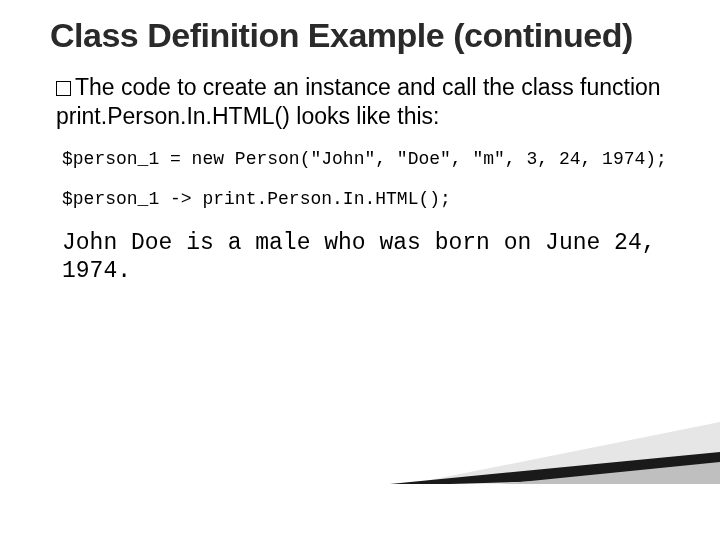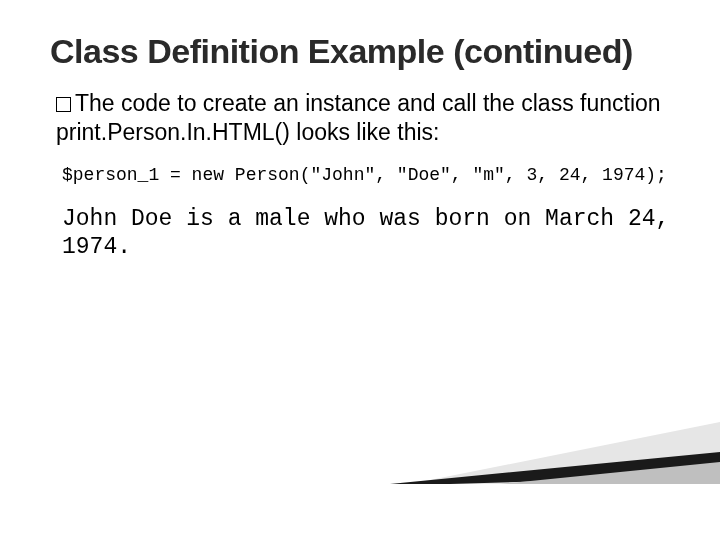--- a/index.html
+++ b/index.html
@@ -9,21 +9,21 @@
     height: 540px;
     background: #fff;
     font-family: "Segoe UI", "Helvetica Neue", Arial, sans-serif;
     position: relative;
     overflow: hidden;
   }
   .slide {
     box-sizing: border-box;
     width: 720px;
     height: 484px;
-    padding: 32px 40px 0 50px;
+    padding: 16px 40px 0 50px;
     position: relative;
   }
   .title {
     font-size: 34px;
     font-weight: 700;
     color: #2a2a2a;
     line-height: 1.15;
     margin: 0 0 18px 0;
     letter-spacing: -0.5px;
   }
@@ -73,23 +73,24 @@
 <div class="slide">
 
   <h1 class="title">Class Definition Example (continued)</h1>
 
   <p class="body-text">
     <span class="bullet-box"></span><span>The</span><span> code to create an instance and call the class function print.Person.In.HTML() looks like this:</span>
   </p>
 
   <div class="code-line code-block-gap">$person_1 = new Person("John", "Doe", "m", 3, 24, 1974);</div>
 
+  <div class="code-line code-block-gap">$person_1 -&gt; print.Person.In.HTML();</div>
 
 
-  <div class="output-line">John Doe is a male who was born on March 24, 1974.</div>
+  <div class="output-line">John Doe is a male who was born on June 24, 1974.</div>
 
   <svg class="decoration" viewBox="0 0 360 70" preserveAspectRatio="none">
     <polygon points="50,70 360,8 360,70" fill="#e6e6e6"></polygon>
     <polygon points="30,70 360,38 360,62 90,70" fill="#1a1a1a"></polygon>
     <polygon points="140,70 360,48 360,70" fill="#bfbfbf"></polygon>
   </svg>
 
 </div>
 
 </body></html>

